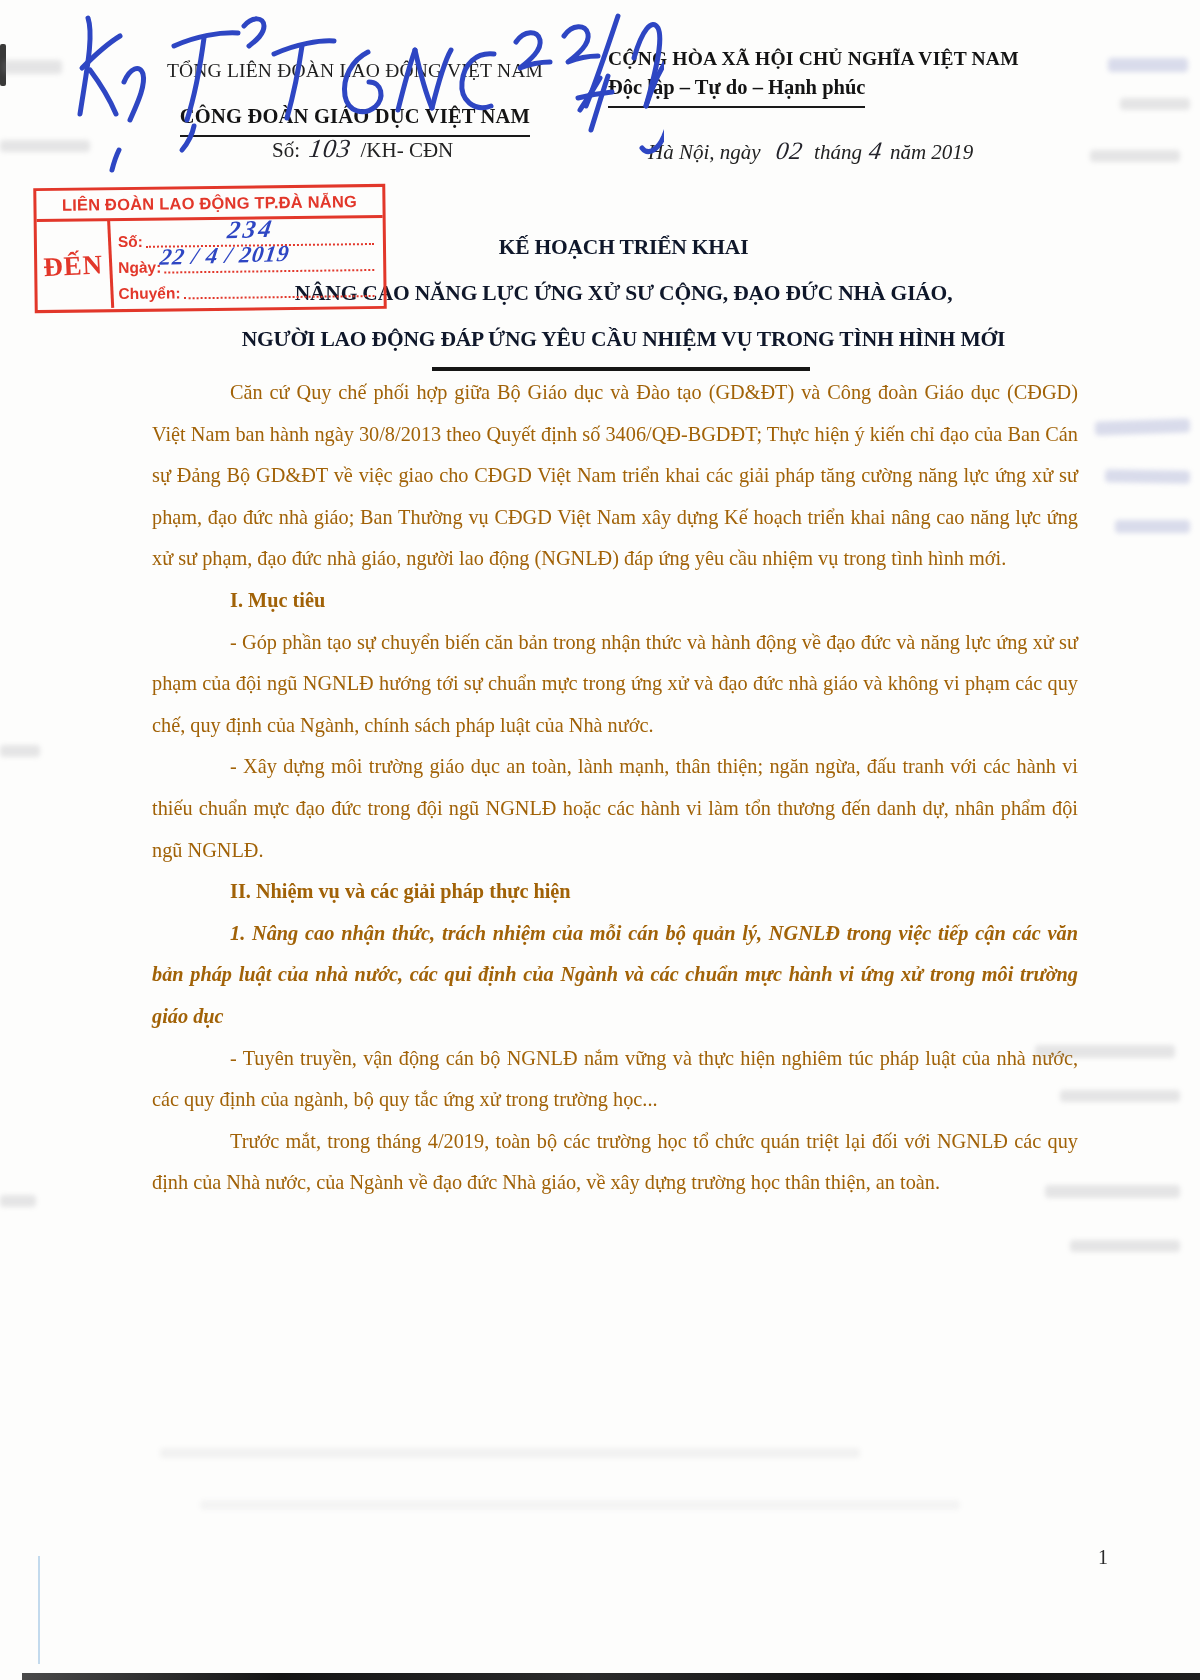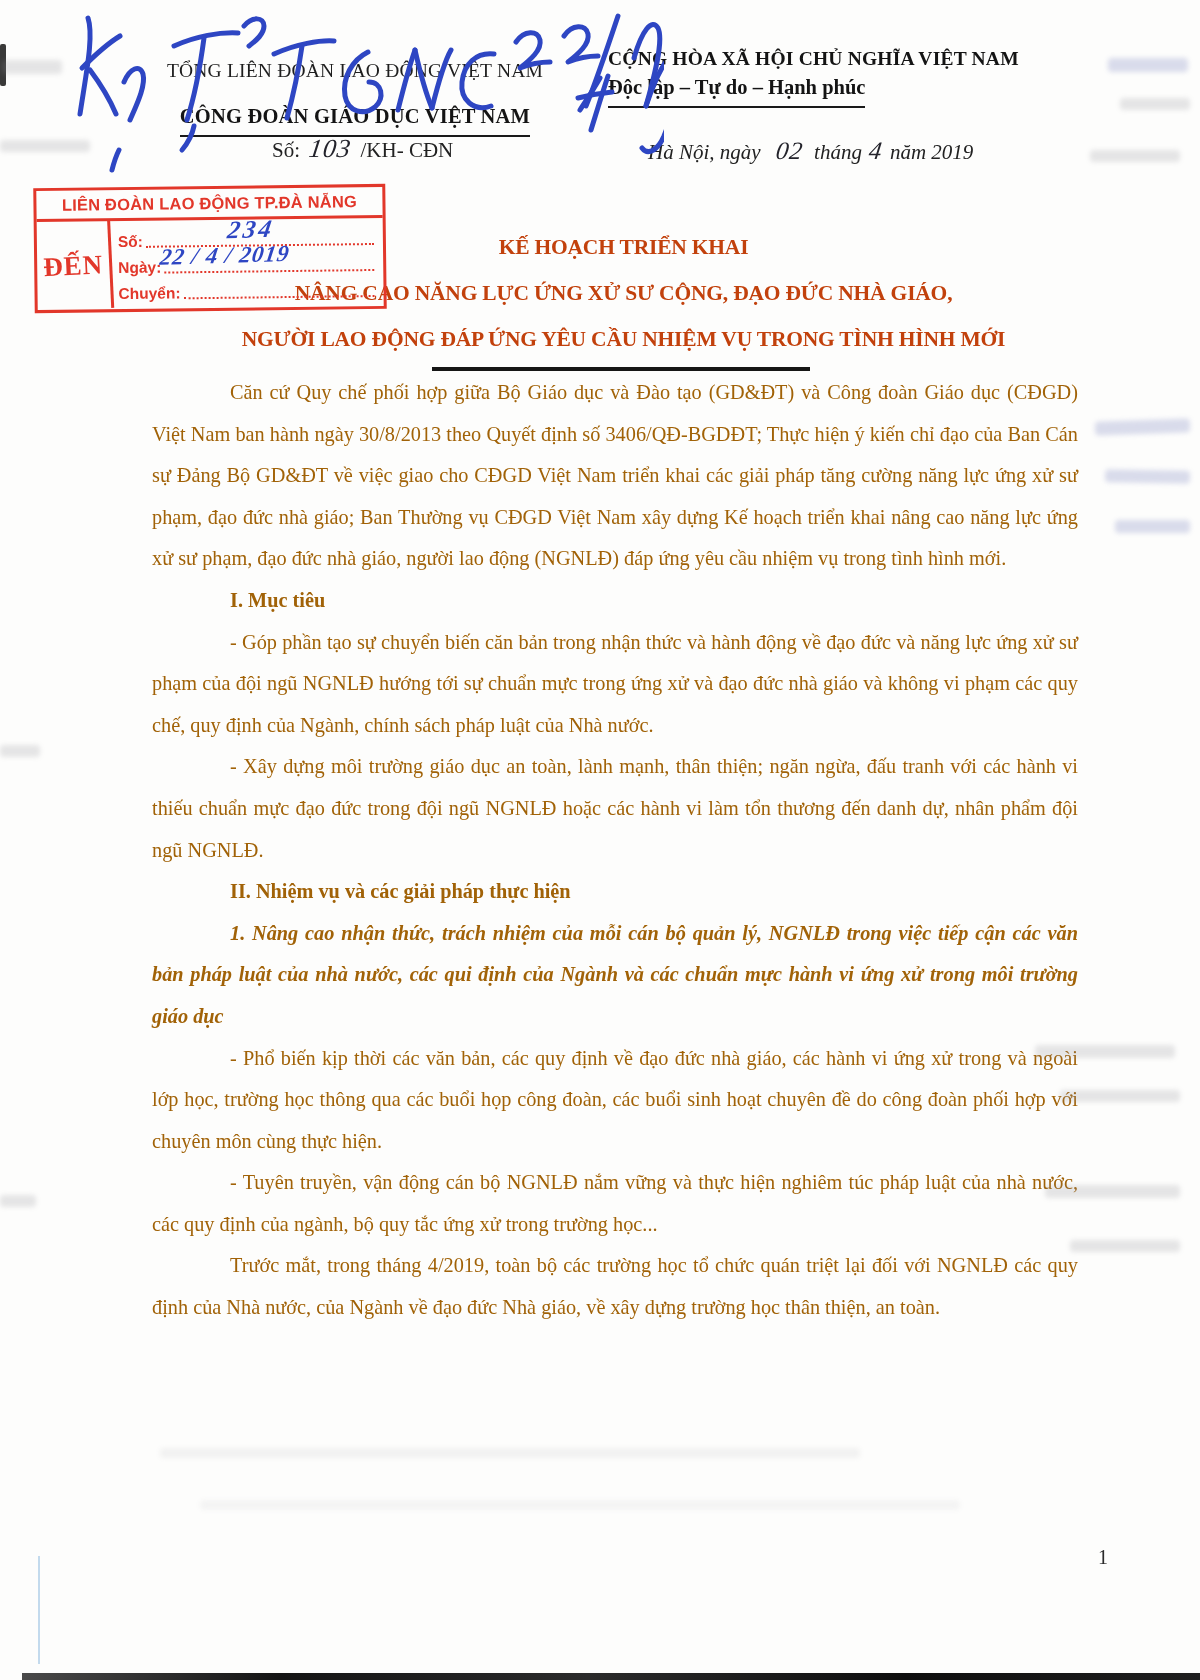--- a/index.html
+++ b/index.html
@@ -72,21 +72,21 @@
   .dotfill { flex:1; border-bottom:2.5px dotted #e2372a; height:15px; margin:0 1px 3px 3px; }
   .hw-stamp-value {
     position:absolute; color:#2e46c3; font-family:"Liberation Serif", serif;
     font-style:italic; transform:skewX(-10deg) rotate(-1deg); white-space:nowrap; z-index:2;
   }
   .hw-so   { left:110px; top:-8px; font-size:25px; letter-spacing:3px; }
   .hw-ngay { left:42px;  top:-7px; font-size:23px; letter-spacing:1px; }
 
   
   .title-block { position:absolute; left:0; top:224px; width:100%; text-align:center; z-index:2; }
-  .title-line { font-weight:bold; color:#c2410c; font-size:21.5px; line-height:46px; letter-spacing:-.2px;margin-left:47px; }
+  .title-line { font-weight:bold; color:#0f172a; font-size:21.5px; line-height:46px; letter-spacing:-.2px;margin-left:47px; }
   .title-underline { position:absolute; left:432px; top:367px; width:378px; height:3.5px; background:#161616; }
 
   
   .body-text {
     position:absolute; left:152px; top:372px; width:926px;
     font-size:20.3px; line-height:41.6px; text-align:justify; color:#a16207;
   }
   .body-text p { margin:0; text-indent:78px; }
   .body-text .sec-heading { font-weight:bold; }
   .body-text .sub-heading { font-weight:bold; font-style:italic; }
@@ -181,21 +181,20 @@
   </div>
   <div class="title-underline"></div>
 
   <div class="body-text">
     <p>Căn cứ Quy chế phối hợp giữa Bộ Giáo dục và Đào tạo (GD&amp;ĐT) và Công đoàn Giáo dục (CĐGD) Việt Nam ban hành ngày 30/8/2013 theo Quyết định số 3406/QĐ-BGDĐT; Thực hiện ý kiến chỉ đạo của Ban Cán sự Đảng Bộ GD&amp;ĐT về việc giao cho CĐGD Việt Nam triển khai các giải pháp tăng cường năng lực ứng xử sư phạm, đạo đức nhà giáo; Ban Thường vụ CĐGD Việt Nam xây dựng Kế hoạch triển khai nâng cao năng lực ứng xử sư phạm, đạo đức nhà giáo, người lao động (NGNLĐ) đáp ứng yêu cầu nhiệm vụ trong tình hình mới.</p>
     <p class="sec-heading">I. Mục tiêu</p>
     <p>- Góp phần tạo sự chuyển biến căn bản trong nhận thức và hành động về đạo đức và năng lực ứng xử sư phạm của đội ngũ NGNLĐ hướng tới sự chuẩn mực trong ứng xử và đạo đức nhà giáo và không vi phạm các quy chế, quy định của Ngành, chính sách pháp luật của Nhà nước.</p>
     <p>- Xây dựng môi trường giáo dục an toàn, lành mạnh, thân thiện; ngăn ngừa, đấu tranh với các hành vi thiếu chuẩn mực đạo đức trong đội ngũ NGNLĐ hoặc các hành vi làm tổn thương đến danh dự, nhân phẩm đội ngũ NGNLĐ.</p>
     <p class="sec-heading">II. Nhiệm vụ và các giải pháp thực hiện</p>
     <p class="sub-heading">1. Nâng cao nhận thức, trách nhiệm của mỗi cán bộ quản lý, NGNLĐ trong việc tiếp cận các văn bản pháp luật của nhà nước, các qui định của Ngành và các chuẩn mực hành vi ứng xử trong môi trường giáo dục</p>
-    <p>- Phổ biến kịp thời các văn bản, các quy định về đạo đức nhà giáo, các hành vi ứng xử trong và ngoài lớp học, trường học thông qua các buổi họp công đoàn, các buổi sinh hoạt chuyên đề do công đoàn phối hợp với chuyên môn cùng thực hiện.</p>
     <p>- Tuyên truyền, vận động cán bộ NGNLĐ nắm vững và thực hiện nghiêm túc pháp luật của nhà nước, các quy định của ngành, bộ quy tắc ứng xử trong trường học...</p>
     <p>Trước mắt, trong tháng 4/2019, toàn bộ các trường học tổ chức quán triệt lại đối với NGNLĐ các quy định của Nhà nước, của Ngành về đạo đức Nhà giáo, về xây dựng trường học thân thiện, an toàn.</p>
   </div>
 
   <div class="page-number">1</div>
 
   <div class="edge-mark" style="left:0; top:44px; width:6px; height:42px; border-radius:2px; opacity:.85;"></div>
   <div class="smudge" style="left:2px; top:60px; width:60px; height:14px;"></div>
   <div class="smudge" style="left:0; top:140px; width:90px; height:12px;"></div>
   <div class="smudge blue" style="left:1108px; top:58px; width:80px; height:14px;"></div>

